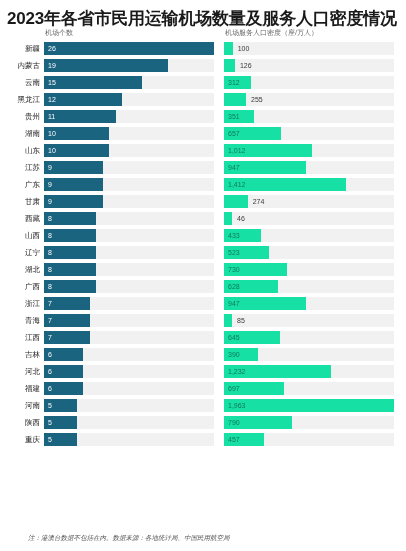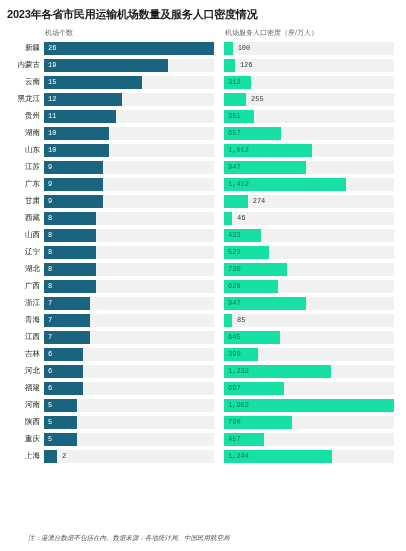--- a/index.html
+++ b/index.html
@@ -13,21 +13,21 @@
   #root {
     position: relative;
     width: 406px;
     height: 551px;
     background: #ffffff;
   }
   .title {
     position: absolute;
     left: 7px;
     top: 7px;
-    font-size: 11px;
+    font-size: 17px;
     font-weight: bold;
     color: #1a1a1a;
     letter-spacing: -0.2px;
     white-space: nowrap;
   }
   .header-row {
     position: absolute;
     left: 0;
     top: 28px;
     width: 406px;
@@ -45,21 +45,20 @@
   .rows {
     position: absolute;
     left: 0;
     top: 41px;
     width: 406px;
   }
   .row {
     position: relative;
     height: 17px;
     width: 406px;
-    font-family: Liberation Mono, monospace;
   }
   .row-label {
     position: absolute;
     left: 0;
     top: 0;
     width: 40px;
     height: 15px;
     line-height: 15px;
     text-align: right;
     font-size: 7.5px;
@@ -374,27 +373,16 @@
         <div class="row-label">重庆</div>
         <div class="track left">
           <div class="bar count" style="width: 32.6923px;"></div>
           <div class="val inside">5</div>
         </div>
         <div class="track right">
           <div class="bar density" style="width: 39.5772px;"></div>
           <div class="val dens-in">457</div>
         </div>
       </div>
-      <div class="row">
-        <div class="row-label">上海</div>
-        <div class="track left">
-          <div class="bar count" style="width: 13.0769px;"></div>
-          <div class="val outside" style="left: 18.0769px;">2</div>
-        </div>
-        <div class="track right">
-          <div class="bar density" style="width: 107.733px;"></div>
-          <div class="val dens-in">1,244</div>
-        </div>
-      </div>
     </div>
 
   <div class="note">注：港澳台数据不包括在内。数据来源：各地统计局、中国民用航空局</div>
 </div>
 
 </body></html>

